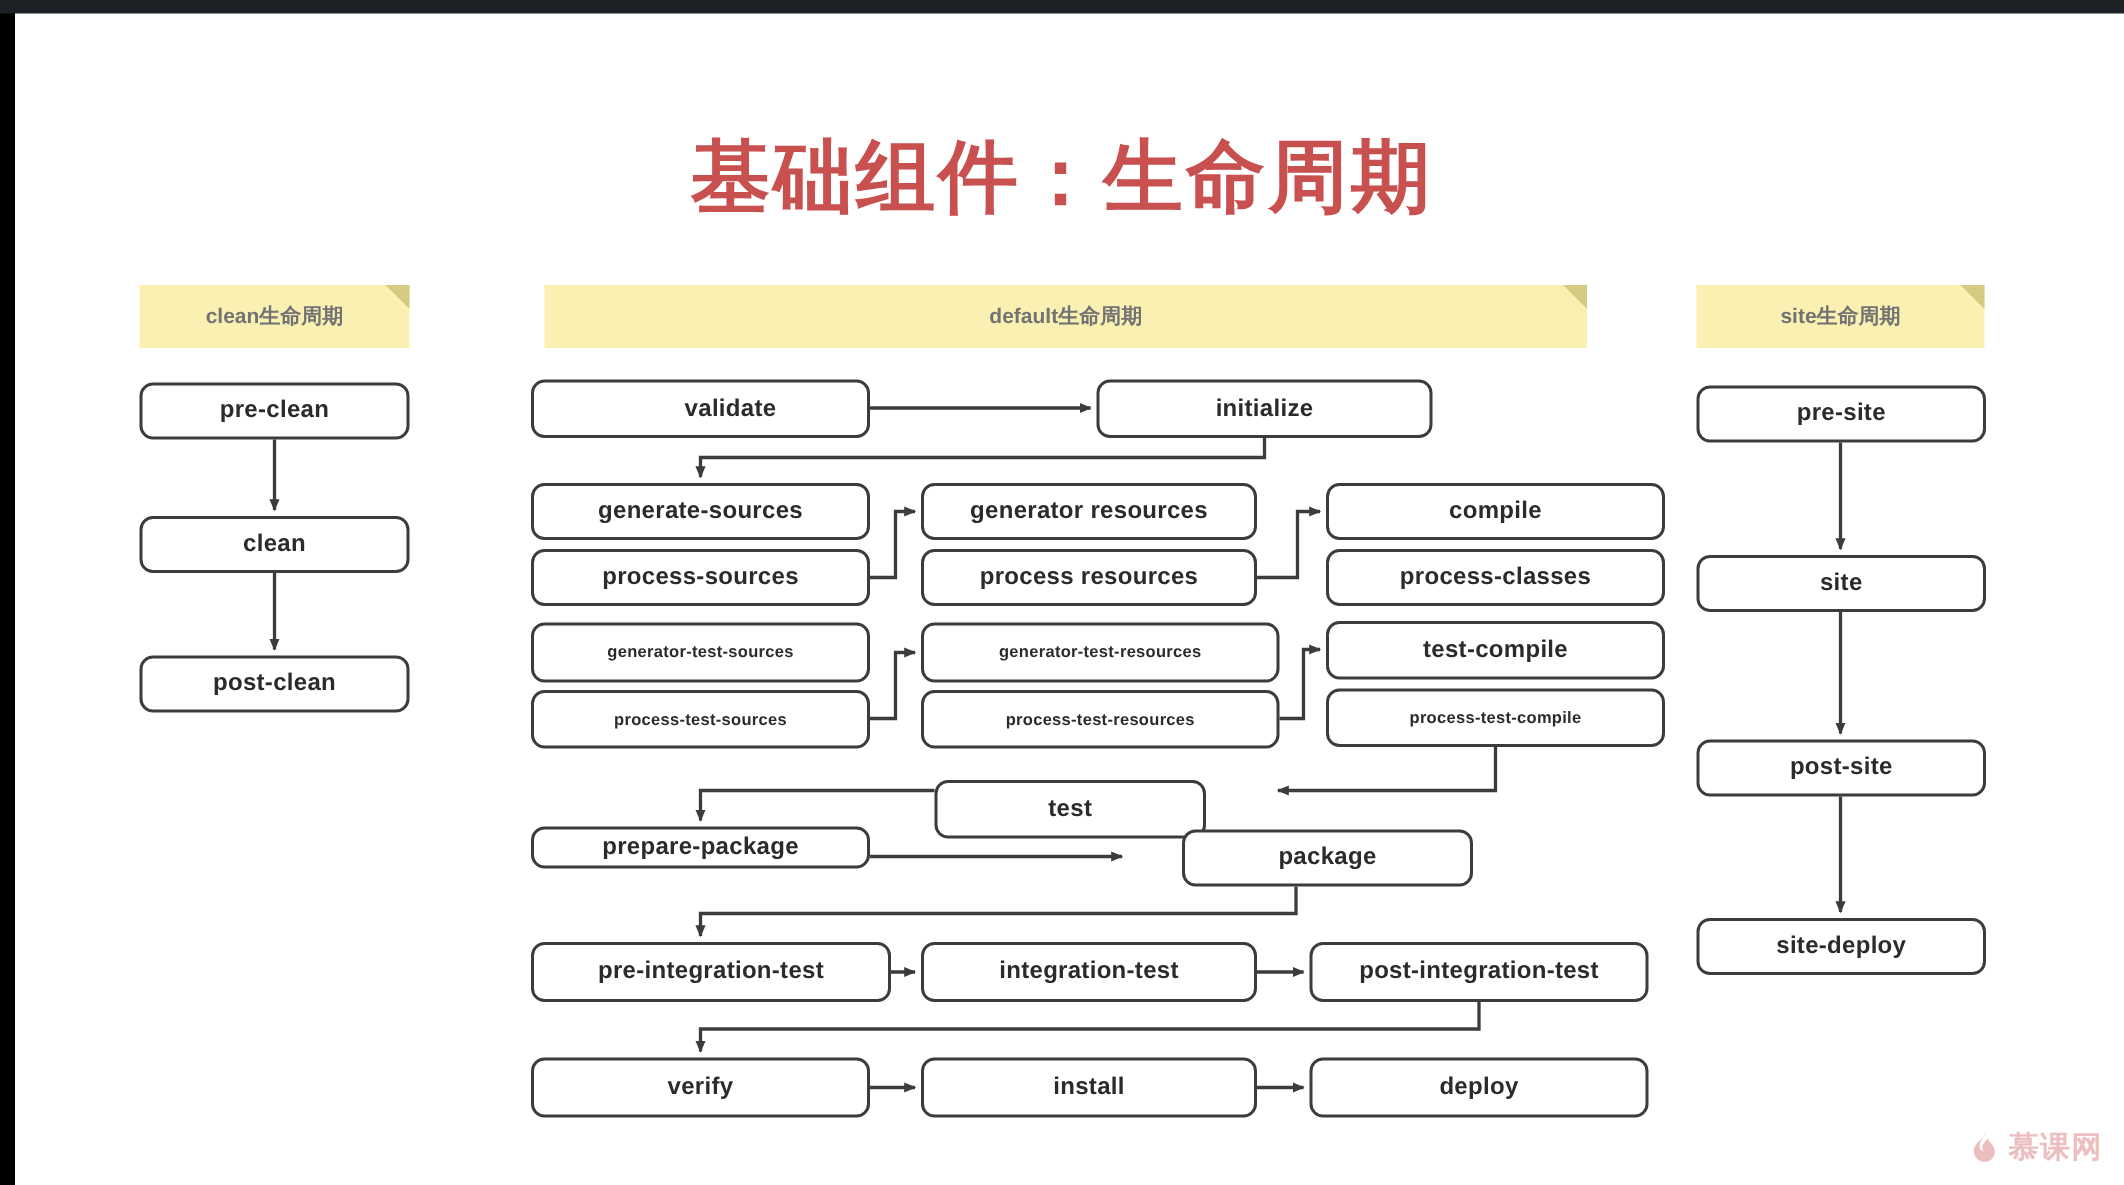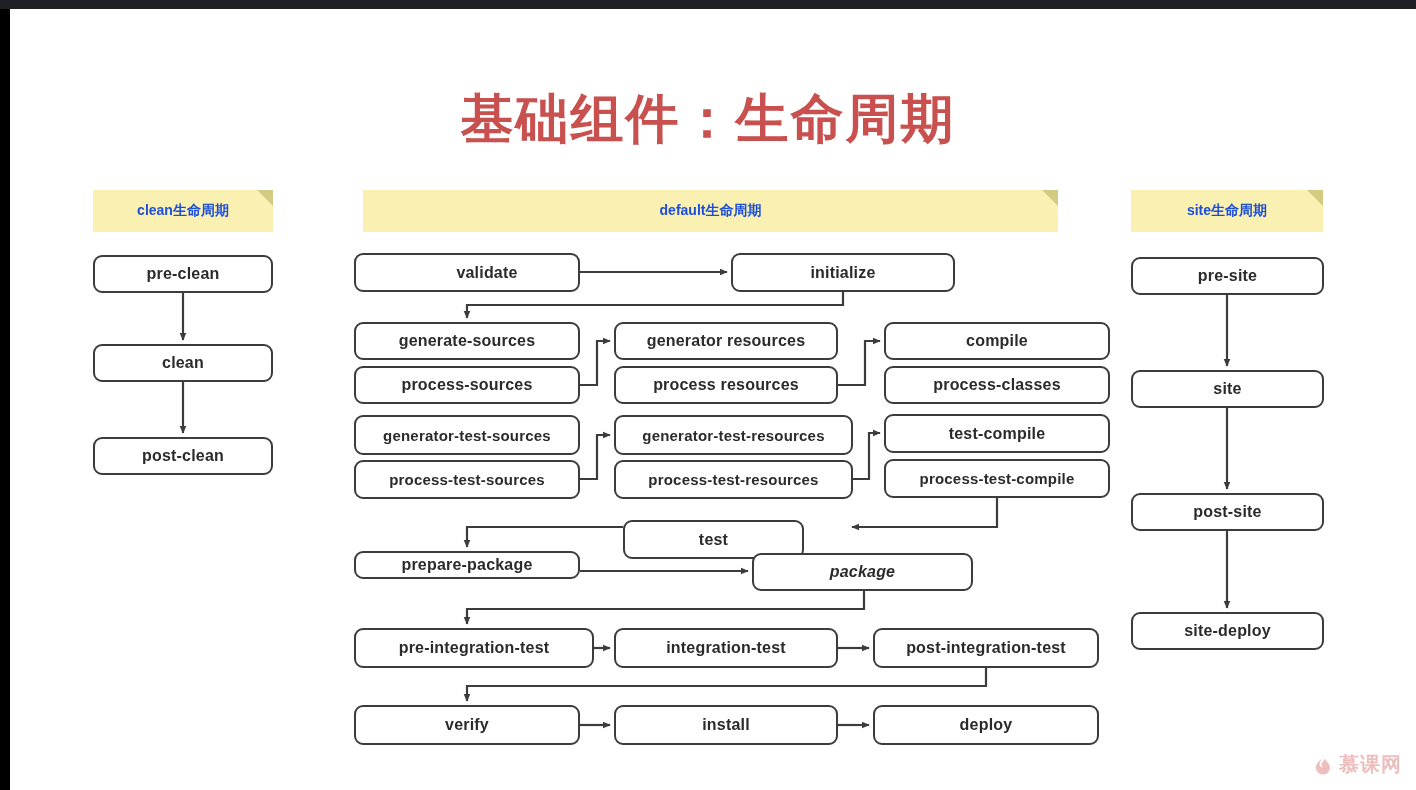--- a/index.html
+++ b/index.html
@@ -24,21 +24,21 @@
     font-weight:bold;
     color:#c8504f;
     letter-spacing:2px;
     white-space:nowrap;
   }
 
   
   .note{
     position:absolute;
     background:#faf0b2;
-    color:#1d4ed8;
+    color:#737373;
     font-size:14px;
     font-weight:bold;
     display:flex;align-items:center;justify-content:center;
     box-sizing:border-box;
   }
   .note .fold{
     position:absolute;right:0;top:0;
     width:0;height:0;
     border-top:16px solid #d3cb81;
     border-left:16px solid transparent;
@@ -52,21 +52,21 @@
     background:#ffffff;
     border:2px solid #3c3c3c;
     border-radius:9px;
     display:flex;align-items:center;justify-content:center;
     color:#2b2b2b;
     font-size:16px;
     font-weight:bold;
     white-space:nowrap;
     letter-spacing:.2px;
   }
-  .box.sm{font-size:15px;}
+  .box.sm{font-size:11px;}
 
   
   #wires{position:absolute;left:0;top:0;width:1416px;height:790px;pointer-events:none;}
 
   
   .watermark{
     position:absolute;right:14px;bottom:12px;
     display:flex;align-items:center;gap:6px;
     opacity:.55;
   }
@@ -203,21 +203,21 @@
       <span>process-test-compile</span>
     </div>
 
   <div class="box" style="left:623px;top:520px;width:181px;height:39px;">
       <span>test</span>
     </div>
 
   <div class="box" style="left:354px;top:551px;width:226px;height:28px;">
       <span>prepare-package</span>
     </div>
-  <div class="box" style="left:752px;top:553px;width:221px;height:38px;font-style:italic;">
+  <div class="box" style="left:788px;top:553px;width:194px;height:38px;">
       <span>package</span>
     </div>
 
   <div class="box" style="left:354px;top:628px;width:240px;height:40px;">
       <span>pre-integration-test</span>
     </div>
   <div class="box" style="left:614px;top:628px;width:224px;height:40px;">
       <span>integration-test</span>
     </div>
   <div class="box" style="left:873px;top:628px;width:226px;height:40px;">

